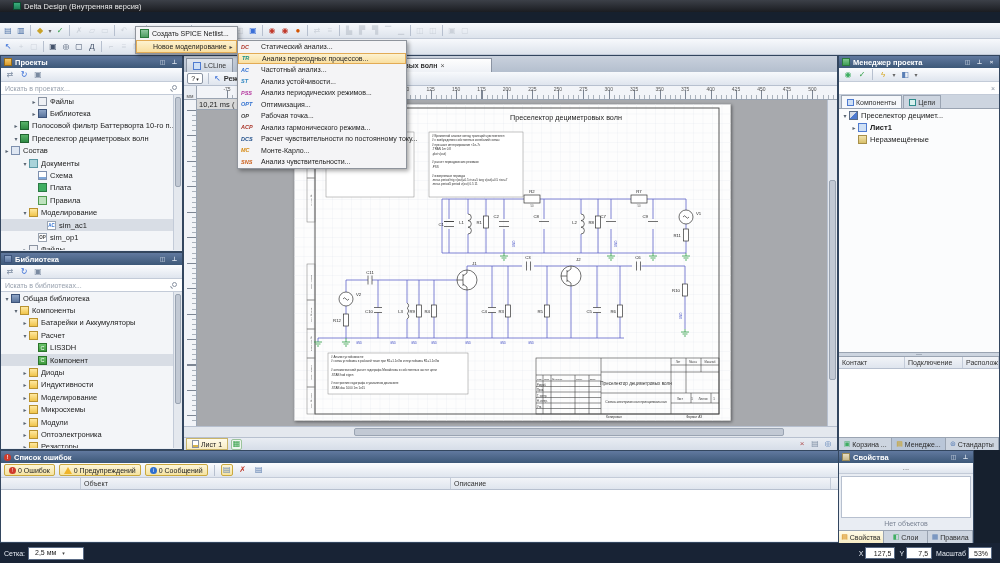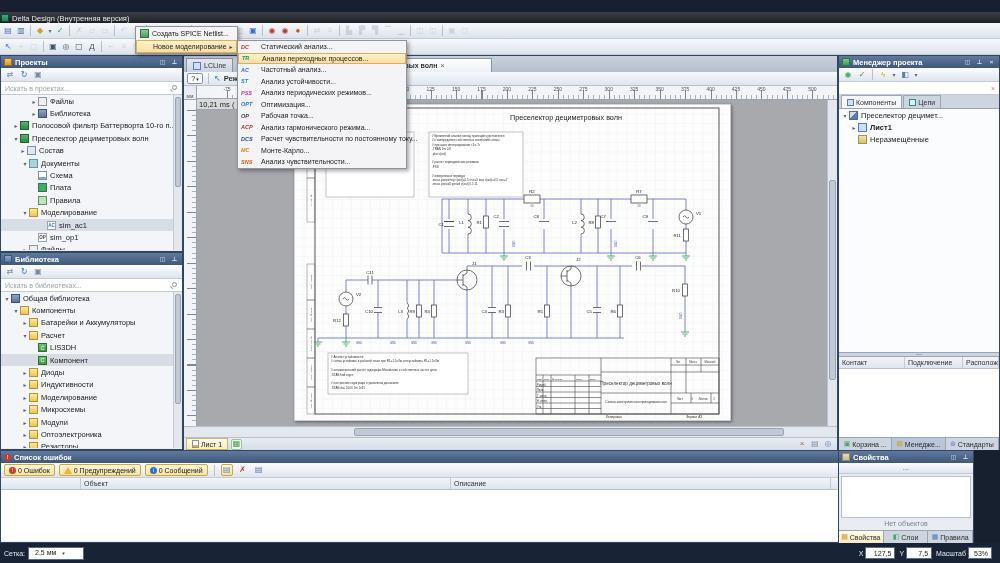--- a/index.html
+++ b/index.html
@@ -3,21 +3,21 @@
 <meta charset="utf-8">
 <style>
   html,body{margin:0;padding:0;width:1000px;height:563px;overflow:hidden;
     font-family:"Liberation Sans","DejaVu Sans",sans-serif;background:#101a28;}
   *{box-sizing:border-box;}
   .abs{position:absolute;}
   #app{position:relative;width:1000px;height:563px;background:#16202e;font-size:7.5px;color:#222;}
 
   
   #titlebar{left:0;top:0;width:1000px;height:12px;background:linear-gradient(#3c4048,#1a1c21);
-    color:#e8e8e8;display:flex;align-items:center;padding:0 1px;font-size:7.5px;margin-top:12px;}
+    color:#e8e8e8;display:flex;align-items:center;padding:0 13px;font-size:7.5px;}
   .appicon{width:8px;height:8px;background:linear-gradient(#39b07c,#1f7f57);border:1px solid #0d4a31;margin-right:3px;}
 
   
   #menubar{left:0;top:12px;width:1000px;height:11px;background:linear-gradient(#e9edf4,#d6dde8);
     border-bottom:1px solid #b7c0cf;display:flex;align-items:center;padding-left:2px;}
   .mitem{padding:0 5px;height:11px;line-height:11px;color:#1c1c1c;}
   .mitem.active{background:#f6f8fb;border:1px solid #8a93a2;border-bottom:none;line-height:10px;}
 
   
   .tbrow{left:0;width:1000px;height:16px;background:linear-gradient(#f7f9fc,#dde3ec);
@@ -268,21 +268,21 @@
         <div class="trow" style="padding-left: 11px;">
           <span class="arr">▸</span>
           <span class="ticon ic-proj"></span>
           <span>Полосовой фильтр Баттерворта  10-го п...</span>
         </div>
         <div class="trow" style="padding-left: 11px;">
           <span class="arr">▾</span>
           <span class="ticon ic-proj"></span>
           <span>Преселектор дециметровых волн</span>
         </div>
-        <div class="trow" style=" margin-left: 16px;">
+        <div class="trow" style="">
           <span class="arr">▸</span>
           <span class="ticon ic-struct"></span>
           <span>Состав</span>
         </div>
         <div class="trow" style="padding-left: 20px;">
           <span class="arr">▾</span>
           <span class="ticon ic-docs"></span>
           <span>Документы</span>
         </div>
         <div class="trow" style="padding-left: 29px;">

